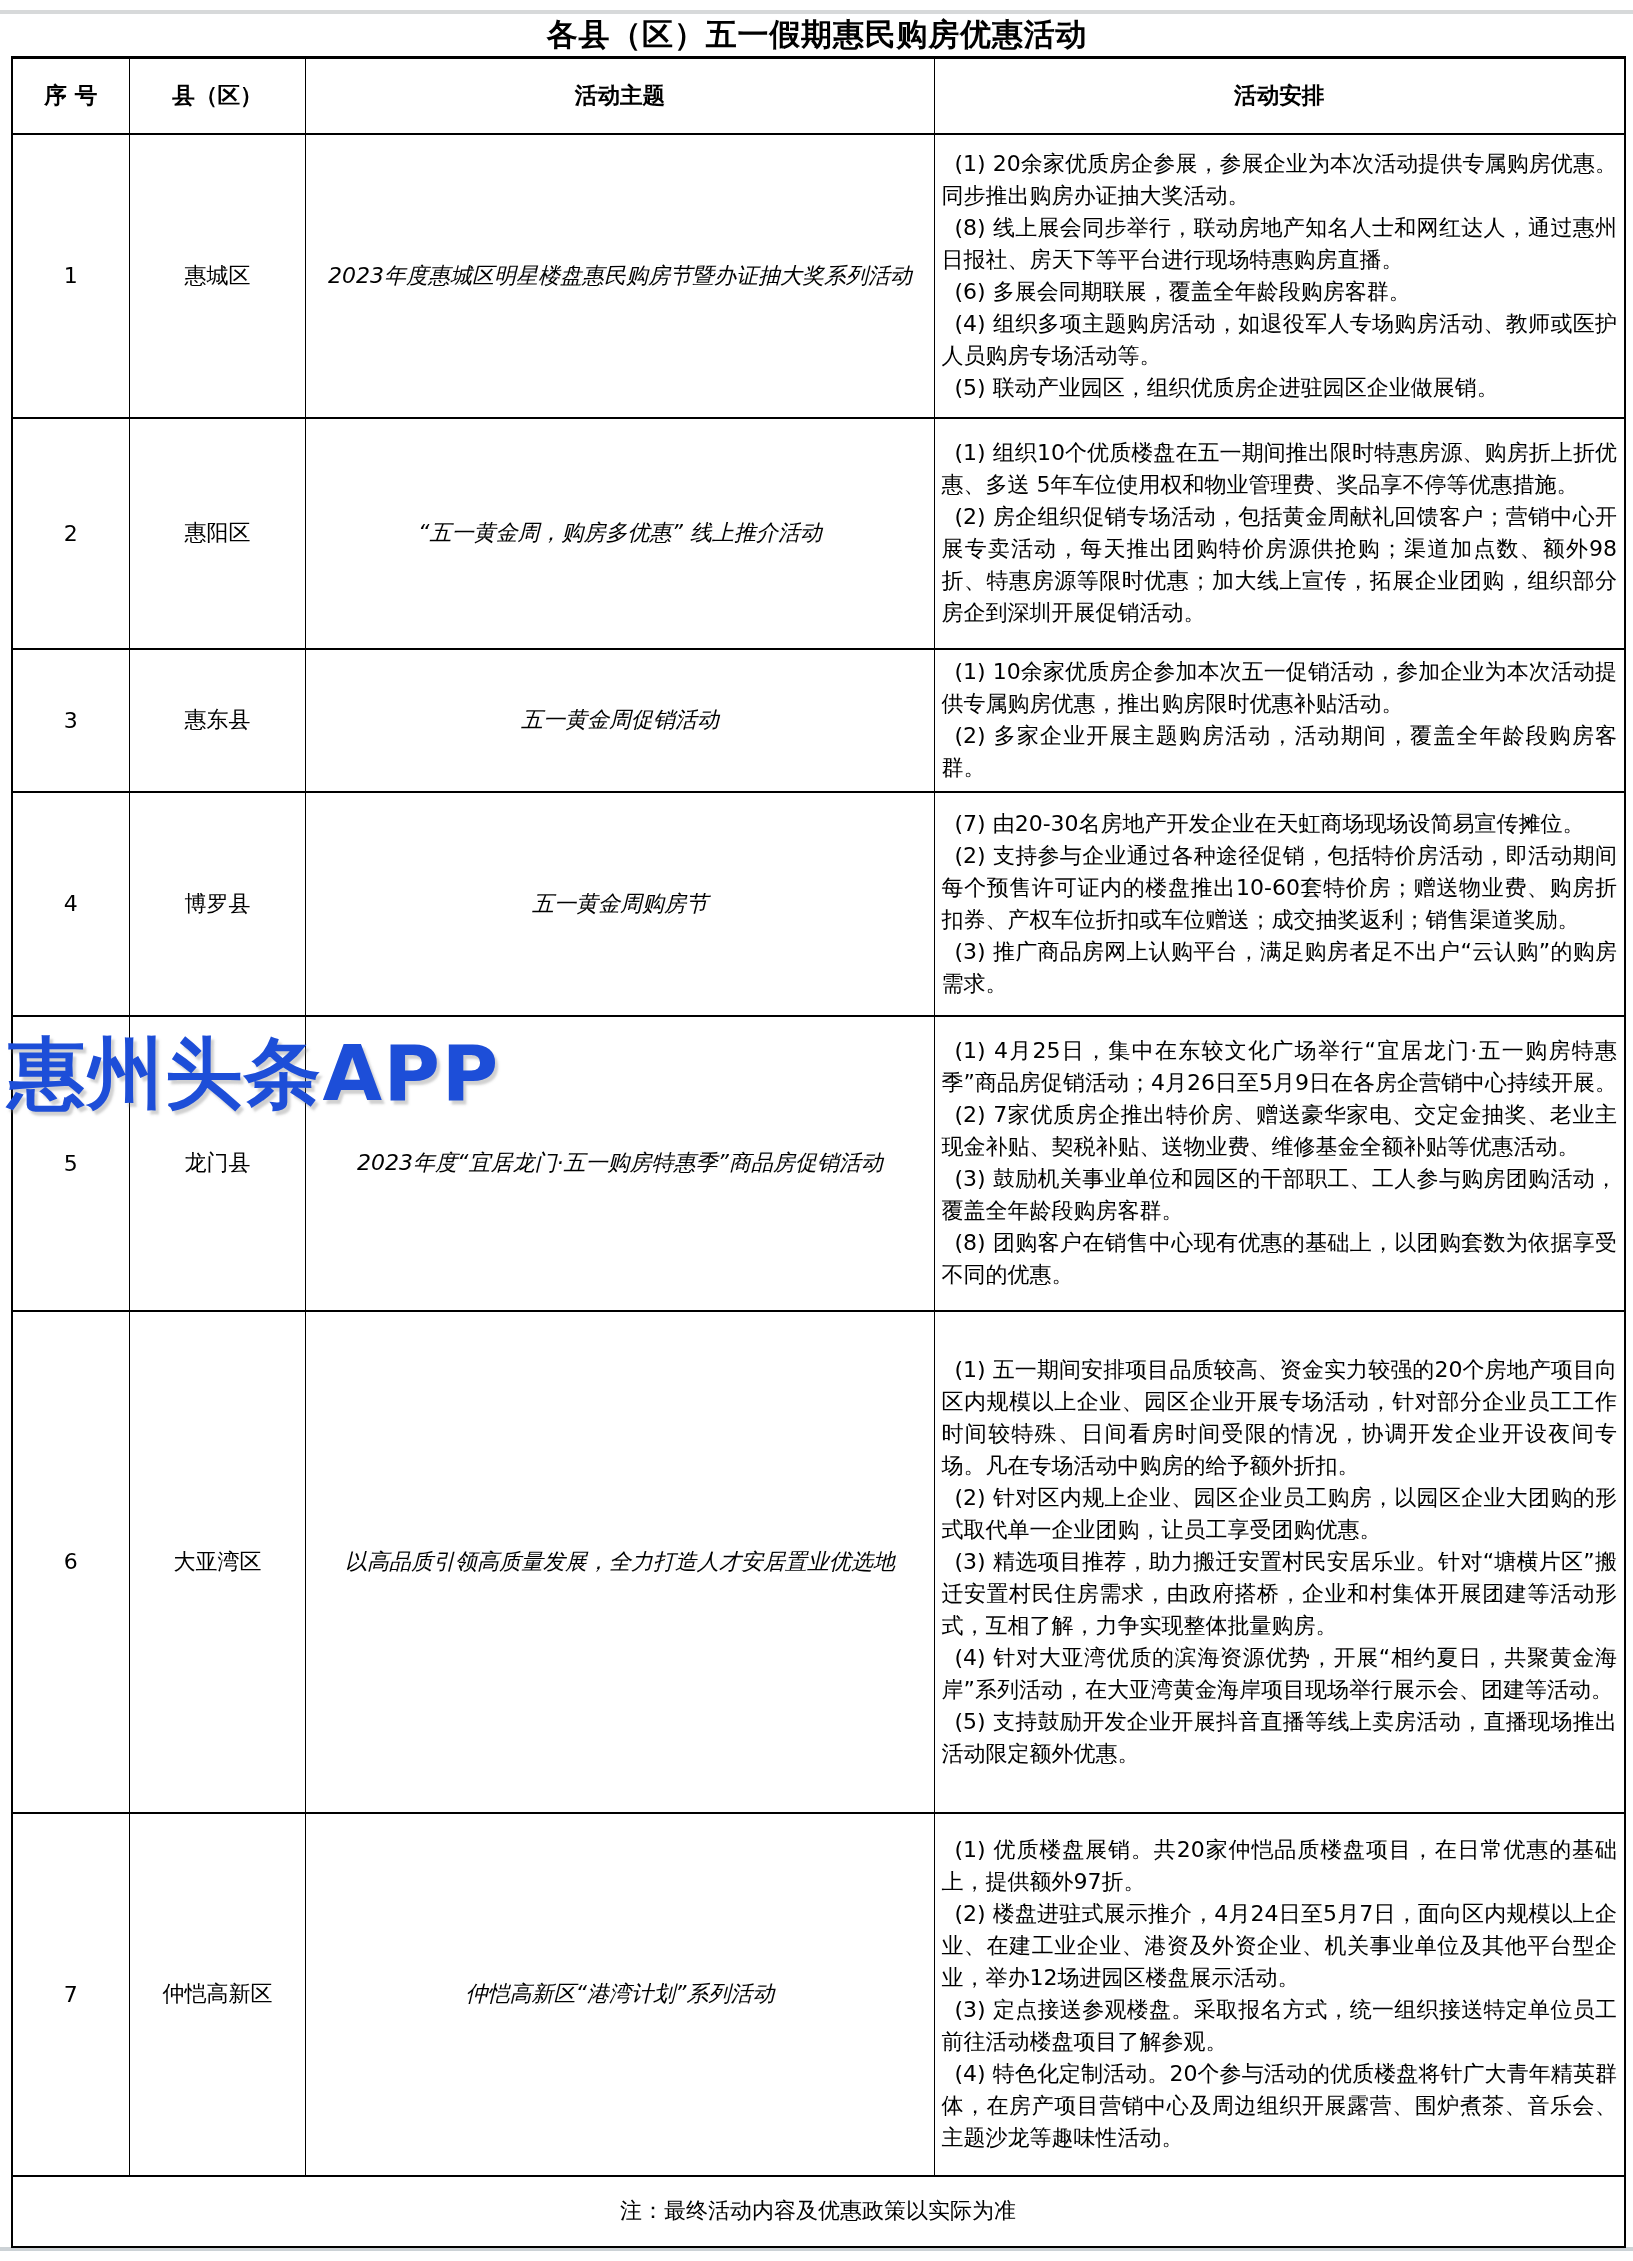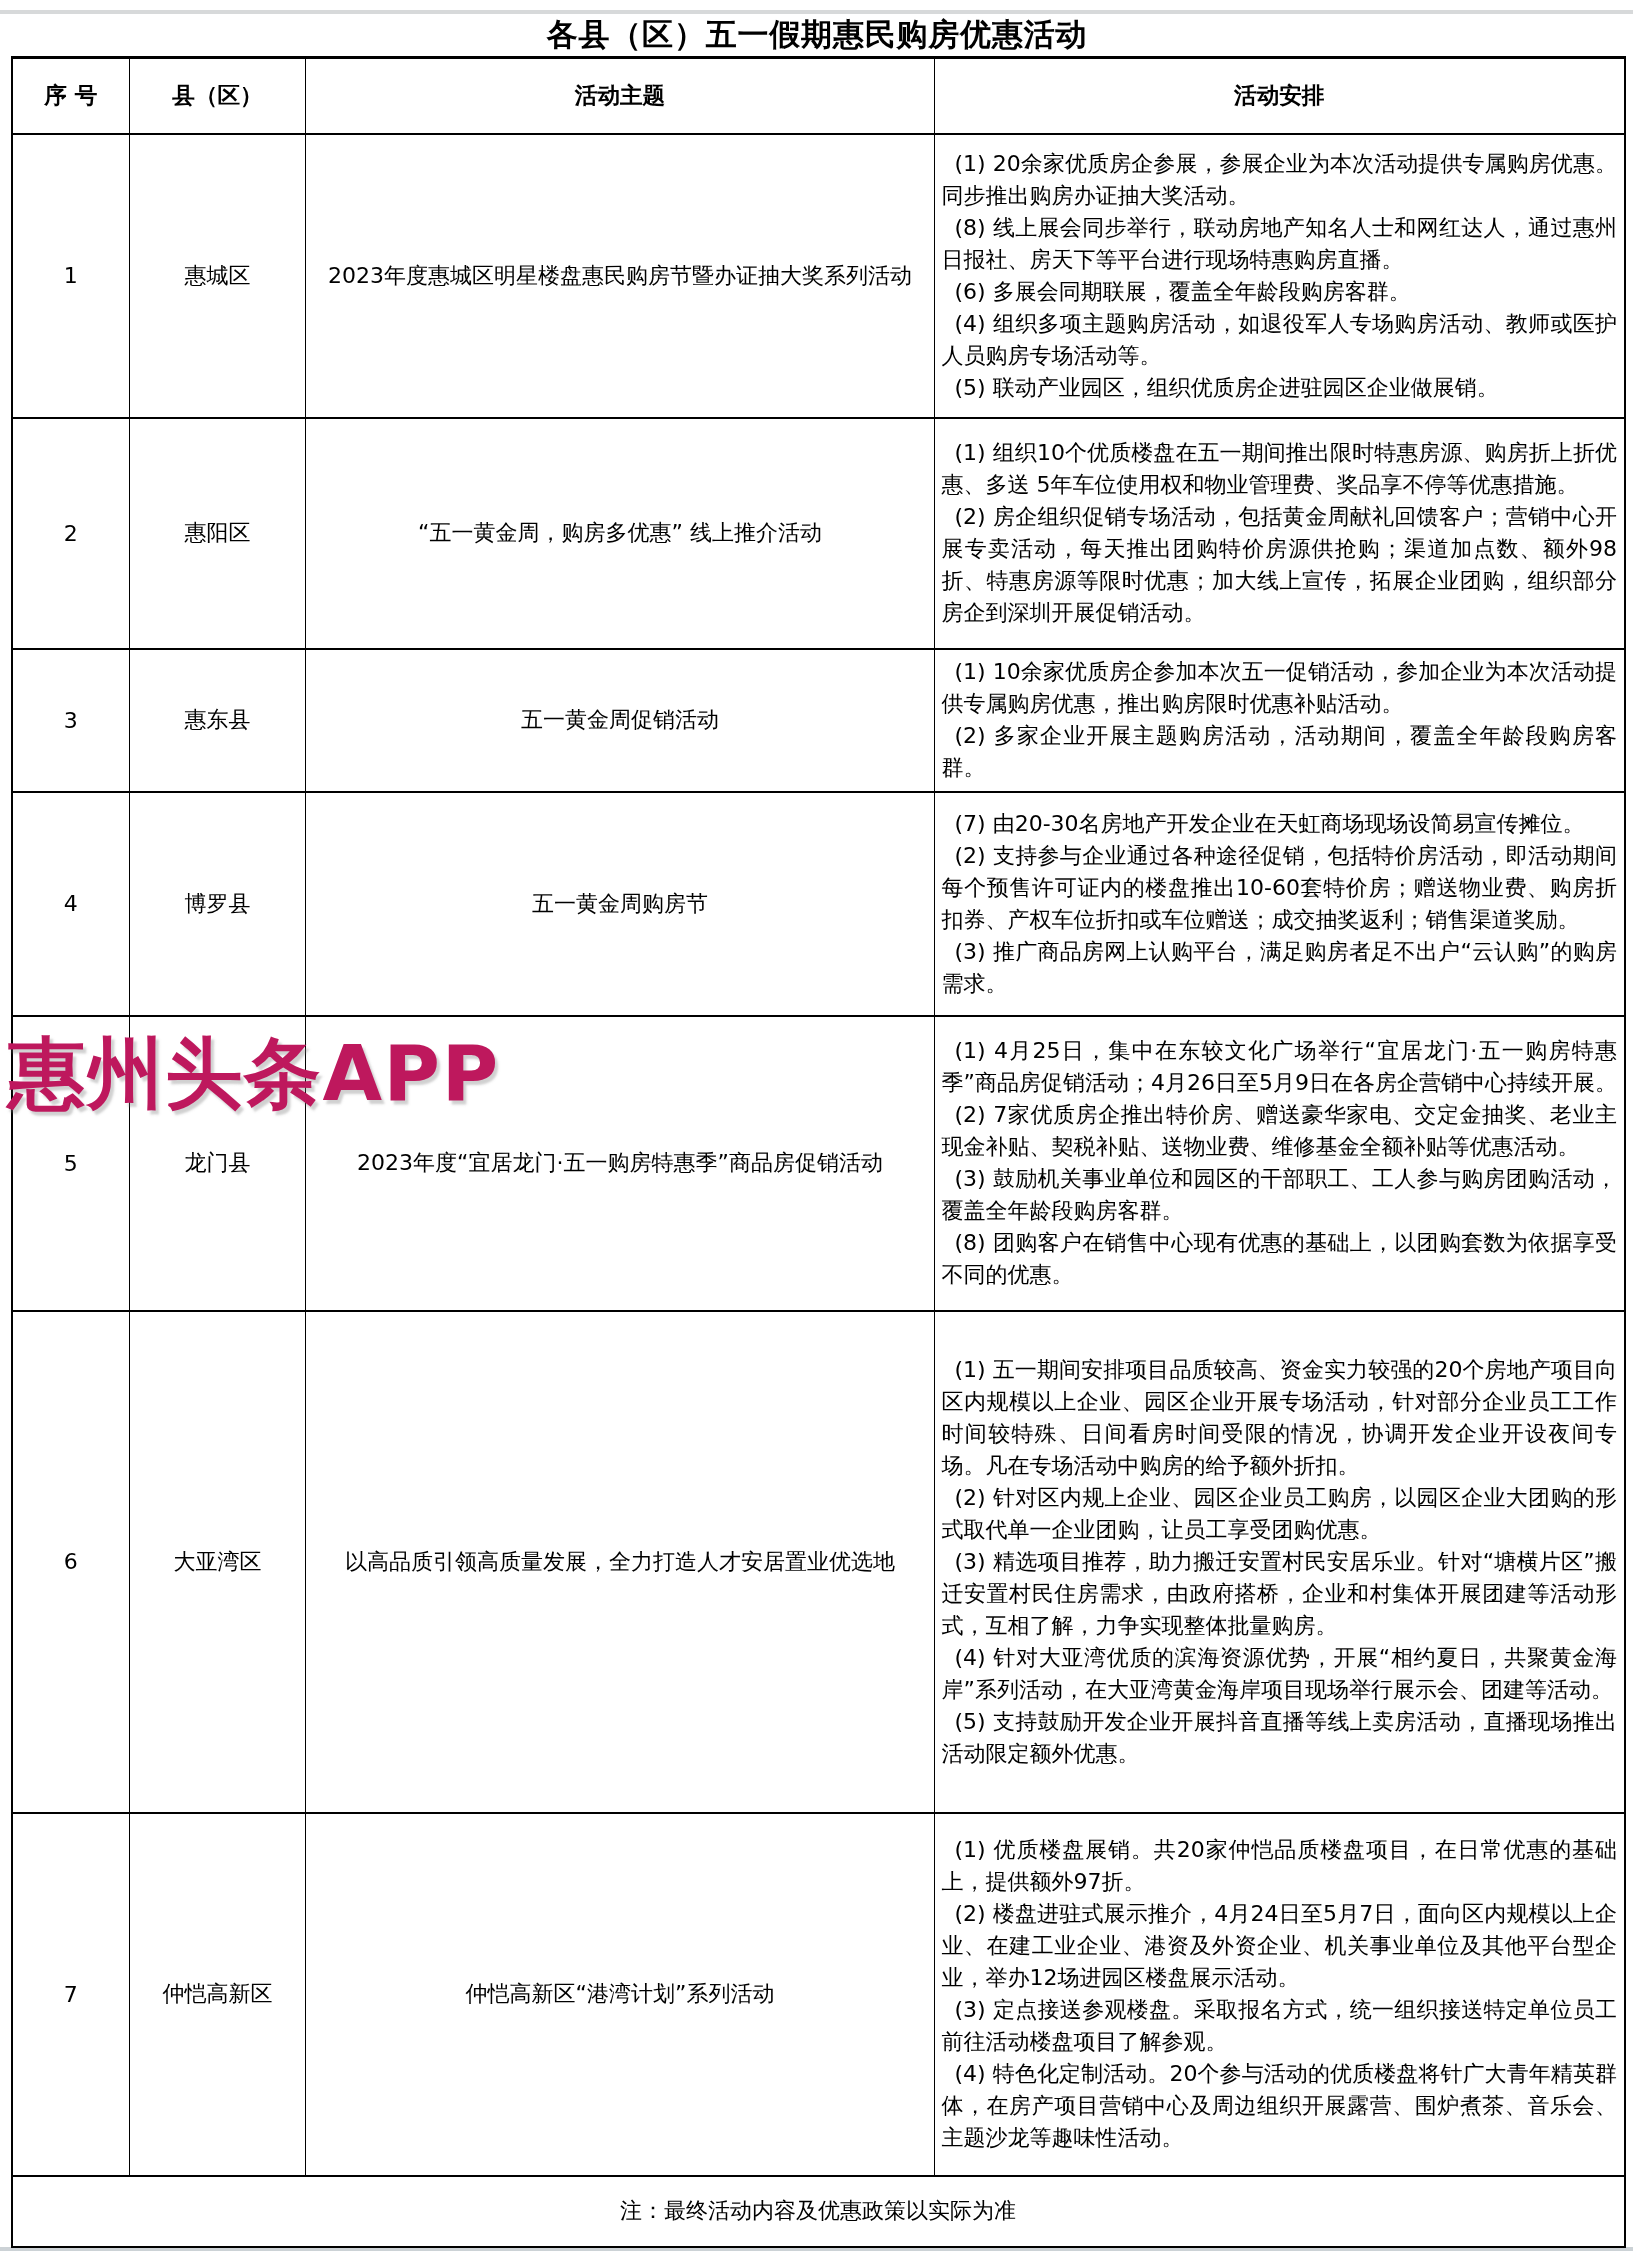--- a/index.html
+++ b/index.html
@@ -39,40 +39,40 @@
     border-bottom-width:2.4px;
     height:50px;
     font-weight:bold;
     font-size:22.6px;
     text-align:center;
     padding:12px;
   }
   .main-table{border:2.4px solid #000;}
   .main-table td{border-bottom-width:2.4px;}
   td.c-no,td.c-district,td.c-theme{text-align:center;}
-  td.c-theme{padding:3.2px 9.7px;}
+  td.c-theme{padding:3.2px 9.7px;font-style:italic;}
   td.c-arrange{padding:6.5px 6.5px;}
   td.c-arrange p{
     margin:0;
     text-indent:13px;
     line-height:32px;
     text-align:justify;
   }
   td .cell-text,td.c-arrange p{position:relative;z-index:3;}
   tr.note-row td{
     text-align:center;
     border-bottom-width:2.4px;
     height:45px;
     padding:12px;
   }
   .watermark{
     position:absolute;
     left:8px;top:1023px;
     font-size:77px;font-weight:bold;
-    color:#be185d;
+    color:#1d4ed8;
     text-shadow:3.2px 4px 2.4px rgba(120,120,120,0.35);
     letter-spacing:1.6px;
     z-index:2;
     pointer-events:none;
     white-space:nowrap;
   }
 </style>
 </head>
 <body>
 

